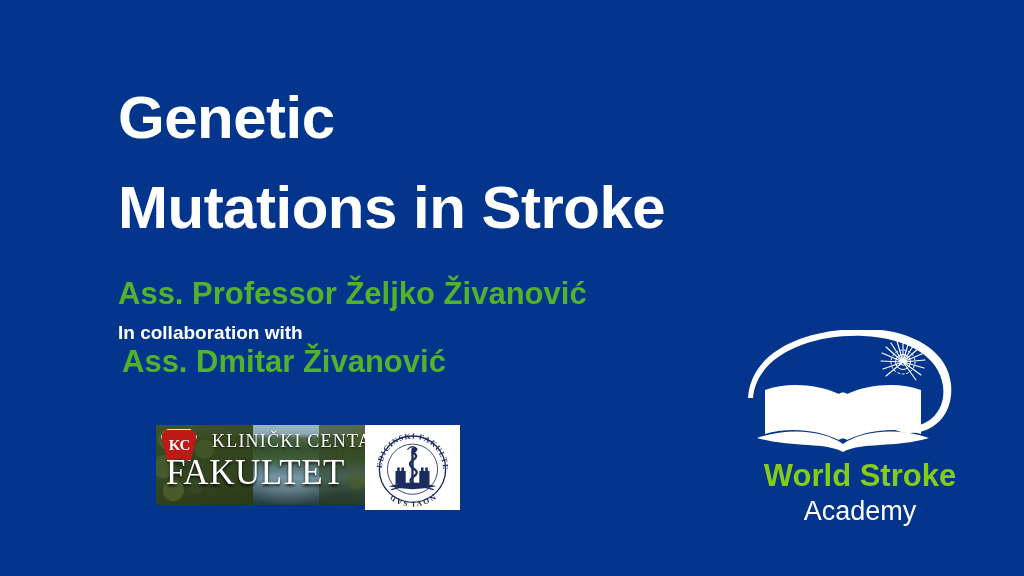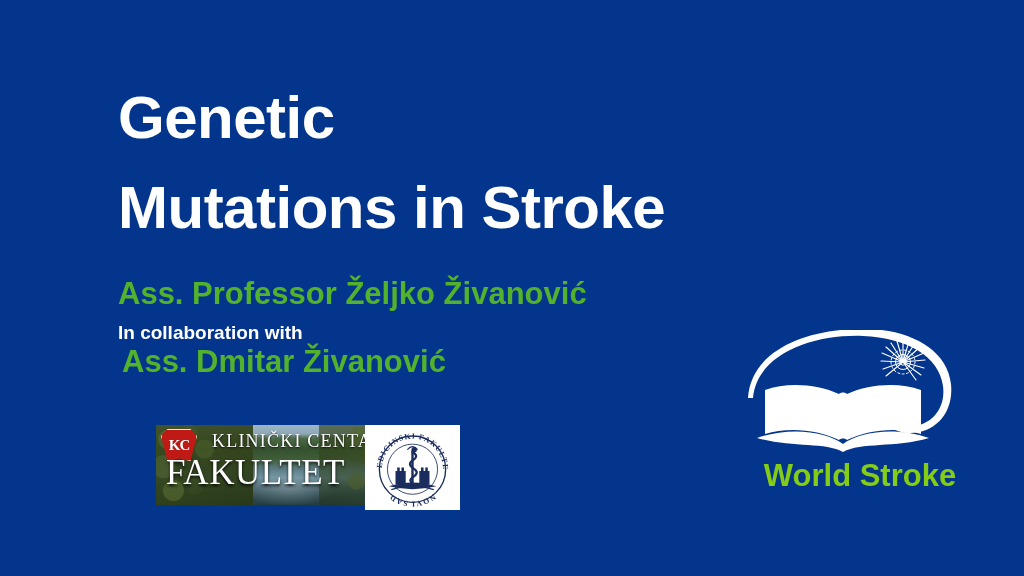--- a/index.html
+++ b/index.html
@@ -257,15 +257,16 @@
             <line x1="0" y1="0" x2="-20" y2="7"></line>
             <line x1="0" y1="0" x2="-17" y2="14"></line>
             <circle cx="0" cy="0" r="7.5" stroke-width="1"></circle>
             <circle cx="0" cy="0" r="12" stroke-width="1" stroke-dasharray="2 2.4"></circle>
             <circle cx="0" cy="0" r="3.2" stroke-width="1"></circle>
           </g>
         </g>
       </svg>
     </div>
     <div class="wsa-t1">World Stroke</div>
+    <div class="wsa-t2">Academy</div>
   </div>
 
 </div>
 
 </body></html>

